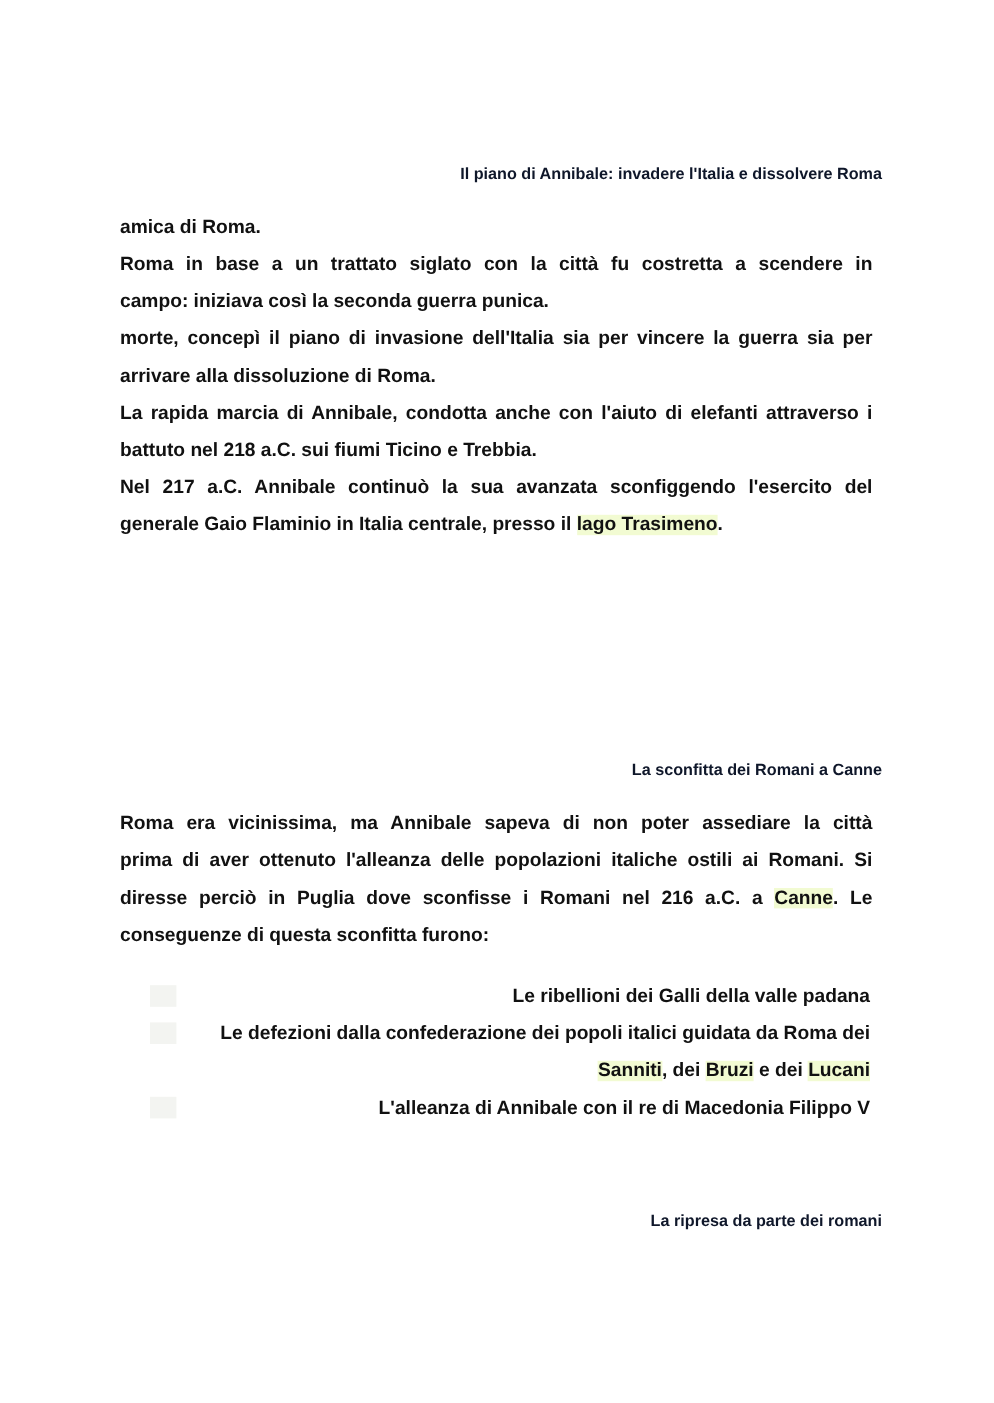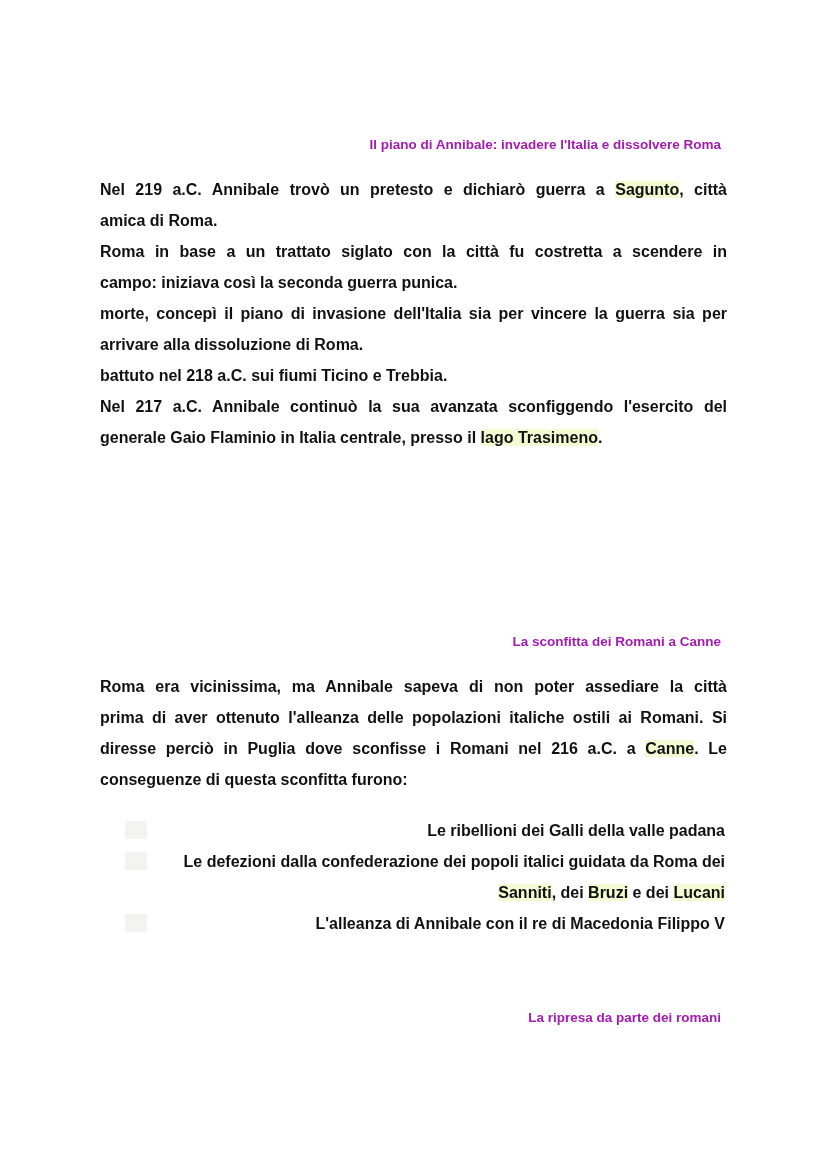--- a/index.html
+++ b/index.html
@@ -1,47 +1,47 @@
 <!DOCTYPE html>
 <html><head>
   <meta charset="utf-8">
   <style>
     html, body { margin: 0; padding: 0; background: #ffffff; }
     body { width: 828px; height: 1169px; position: relative; overflow: hidden;
       font-family: "Liberation Sans", sans-serif; color: #111; }
-    .heading { position: absolute; right: 107px; font-size: 13.5px; font-weight: bold;
-      color: #a21caf; white-space: nowrap; }
+    .heading { position: absolute; right: 93px; font-size: 13.5px; font-weight: bold;
+      color: #0f172a; white-space: nowrap; }
     .para { position: absolute; left: 100px; width: 627px; font-size: 16px; font-weight: bold;
       line-height: 31px; text-align: justify; text-align-last: left; }
     .para .line { display: block; }
     .hl { background: #f2fbd2; }
     .list { position: absolute; left: 125px; width: 600px; font-size: 16px; font-weight: bold; line-height: 31px; }
     .li { display: flex; }
     .bullet { width: 22px; height: 18px; background: #f3f4f1; margin-top: 6px; margin-right: 3px; flex: none; }
     .li-text { flex: 1; text-align: right; }
     .cont { padding-left: 25px; }
   </style>
 </head>
 <body>
 
 <div class="heading" style="top:137px">Il piano di Annibale: invadere l'Italia e dissolvere Roma</div>
 <div id="s1" class="para" style="top:174px">
     <div>
-      <span class="line" style="text-align-last: justify;"><span>Nel 219 a.C. Annibale trovò un pretesto e dichiarò guerra a </span><span class="hl">Sagunto</span><span>, città</span></span>
       <span class="line" style="text-align-last: left;"><span>amica di Roma.</span></span>
     </div>
     <div>
       <span class="line" style="text-align-last: justify;"><span>Roma in base a un trattato siglato con la città fu costretta a scendere in</span></span>
       <span class="line" style="text-align-last: left;"><span>campo: iniziava così la seconda guerra punica.</span></span>
     </div>
     <div>
       <span class="line" style="text-align-last: justify;"><span>morte, concepì il piano di invasione dell'Italia sia per vincere la guerra sia per</span></span>
       <span class="line" style="text-align-last: left;"><span>arrivare alla dissoluzione di Roma.</span></span>
     </div>
     <div>
+      <span class="line" style="text-align-last: justify;"><span>La rapida marcia di Annibale, condotta anche con l'aiuto di elefanti attraverso i</span></span>
       <span class="line" style="text-align-last: left;"><span>battuto nel 218 a.C. sui fiumi Ticino e Trebbia.</span></span>
     </div>
     <div>
       <span class="line" style="text-align-last: justify;"><span>Nel 217 a.C. Annibale continuò la sua avanzata sconfiggendo l'esercito del</span></span>
       <span class="line" style="text-align-last: left;"><span>generale Gaio Flaminio in Italia centrale, presso il </span><span class="hl">lago Trasimeno</span><span>.</span></span>
     </div>
   </div>
 
 <div class="heading" style="top:634px">La sconfitta dei Romani a Canne</div>
 <div id="s2" class="para" style="top:671px">

